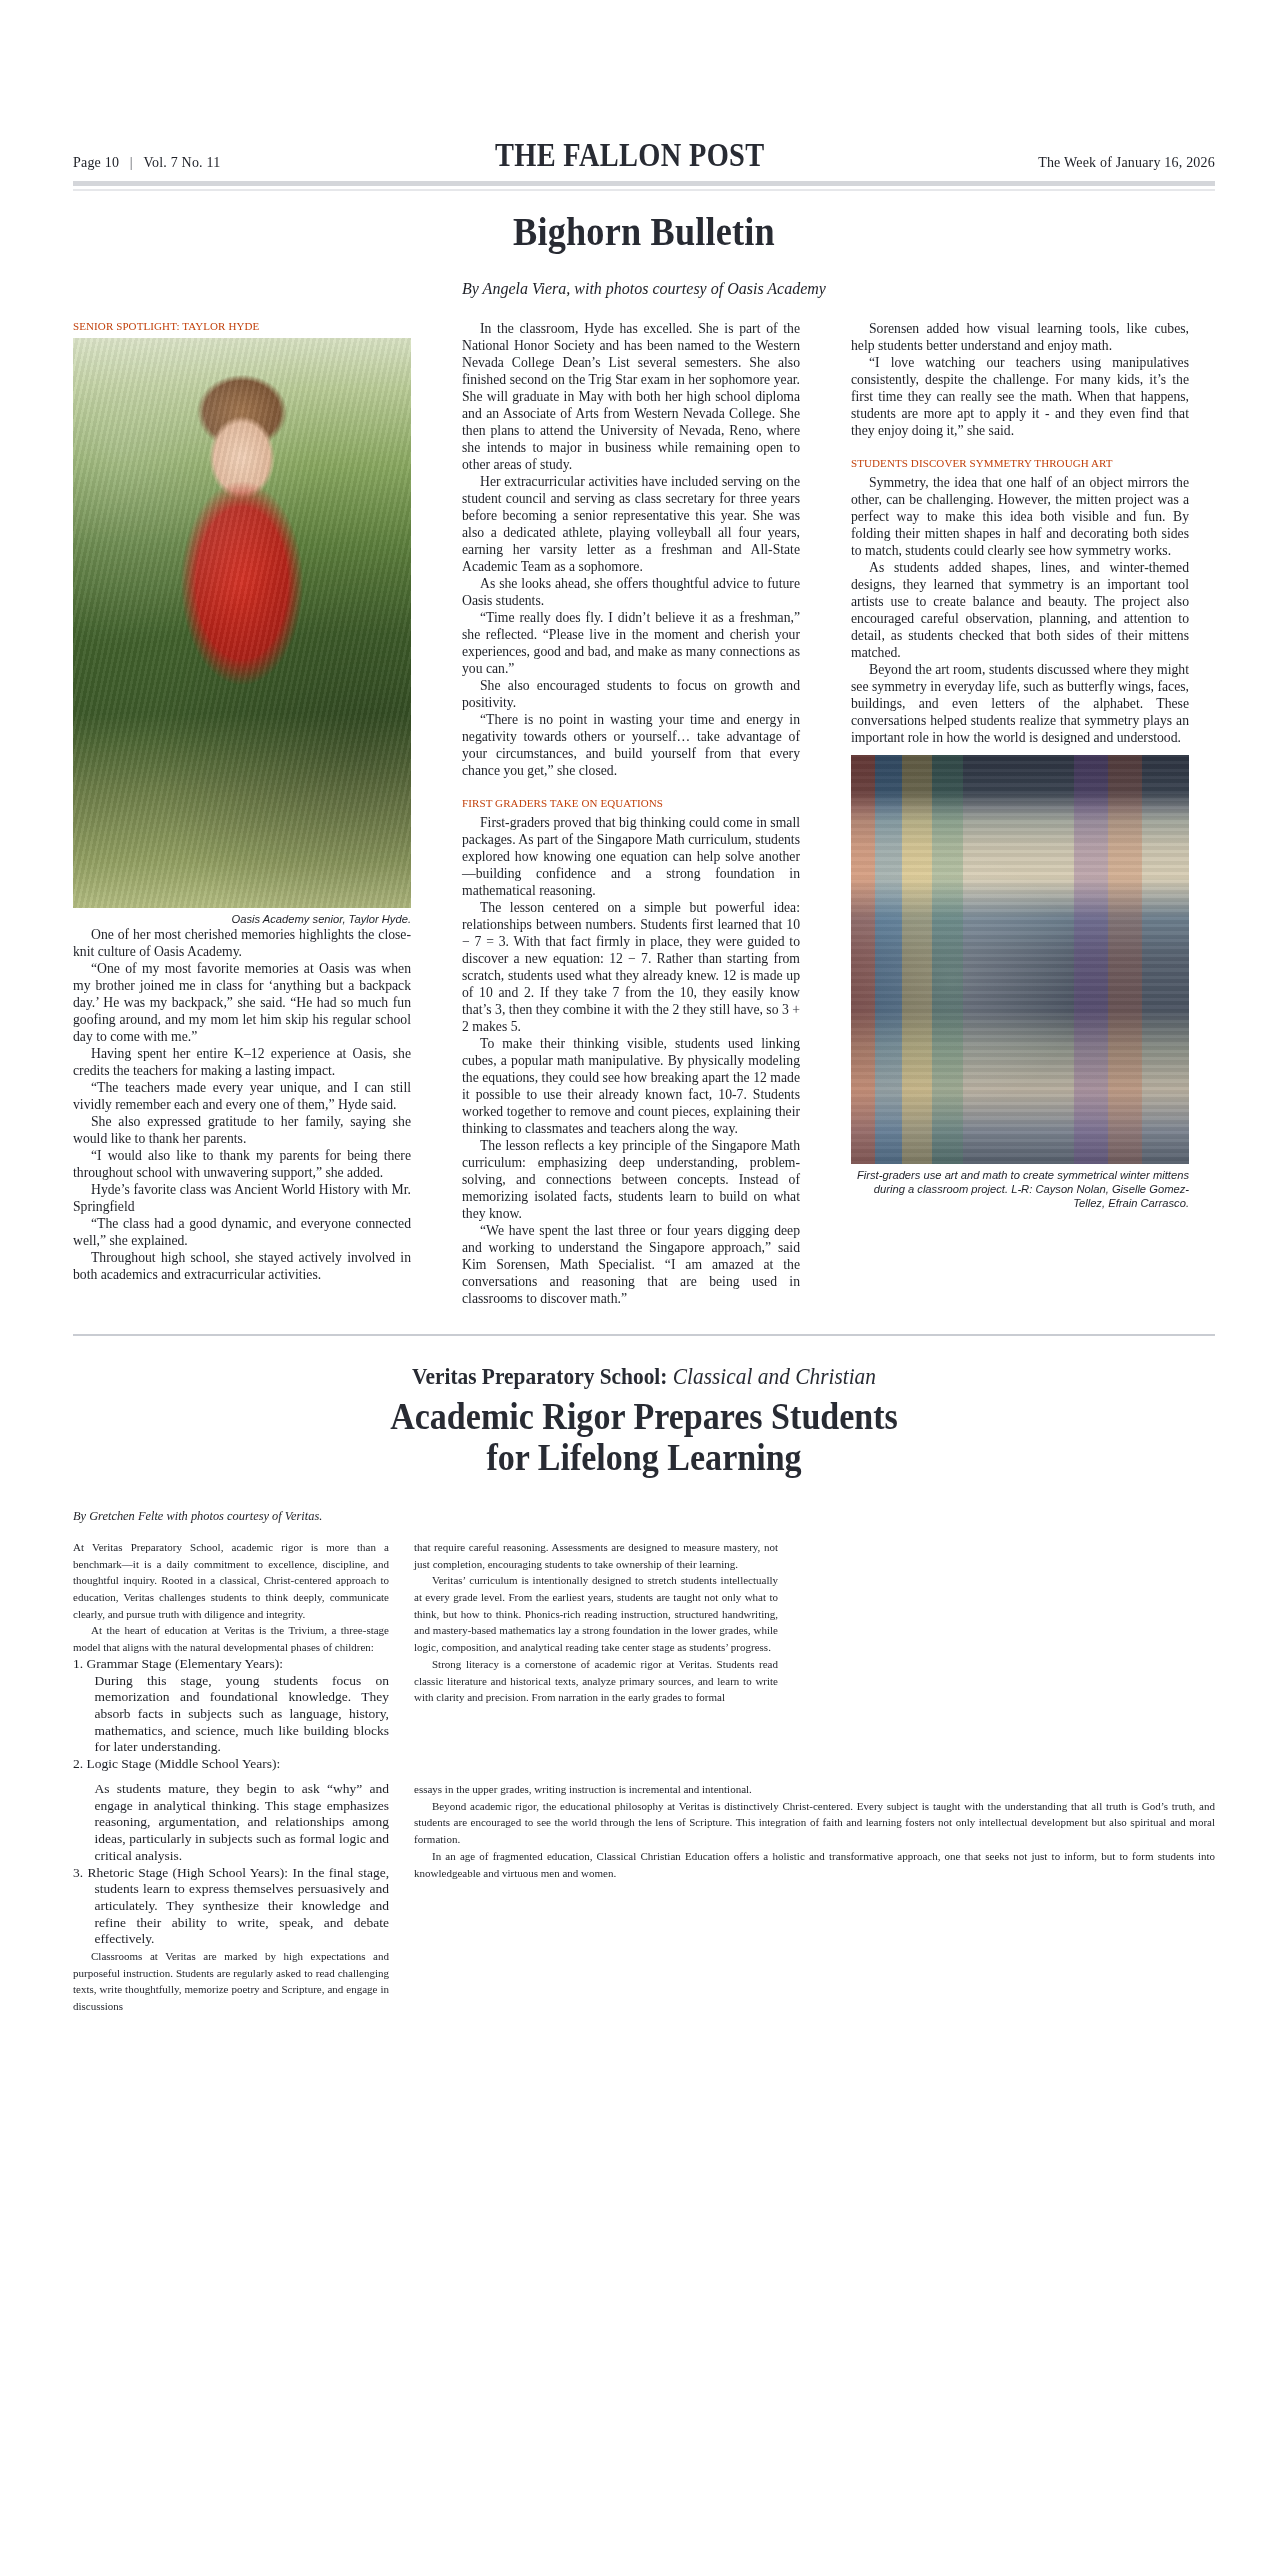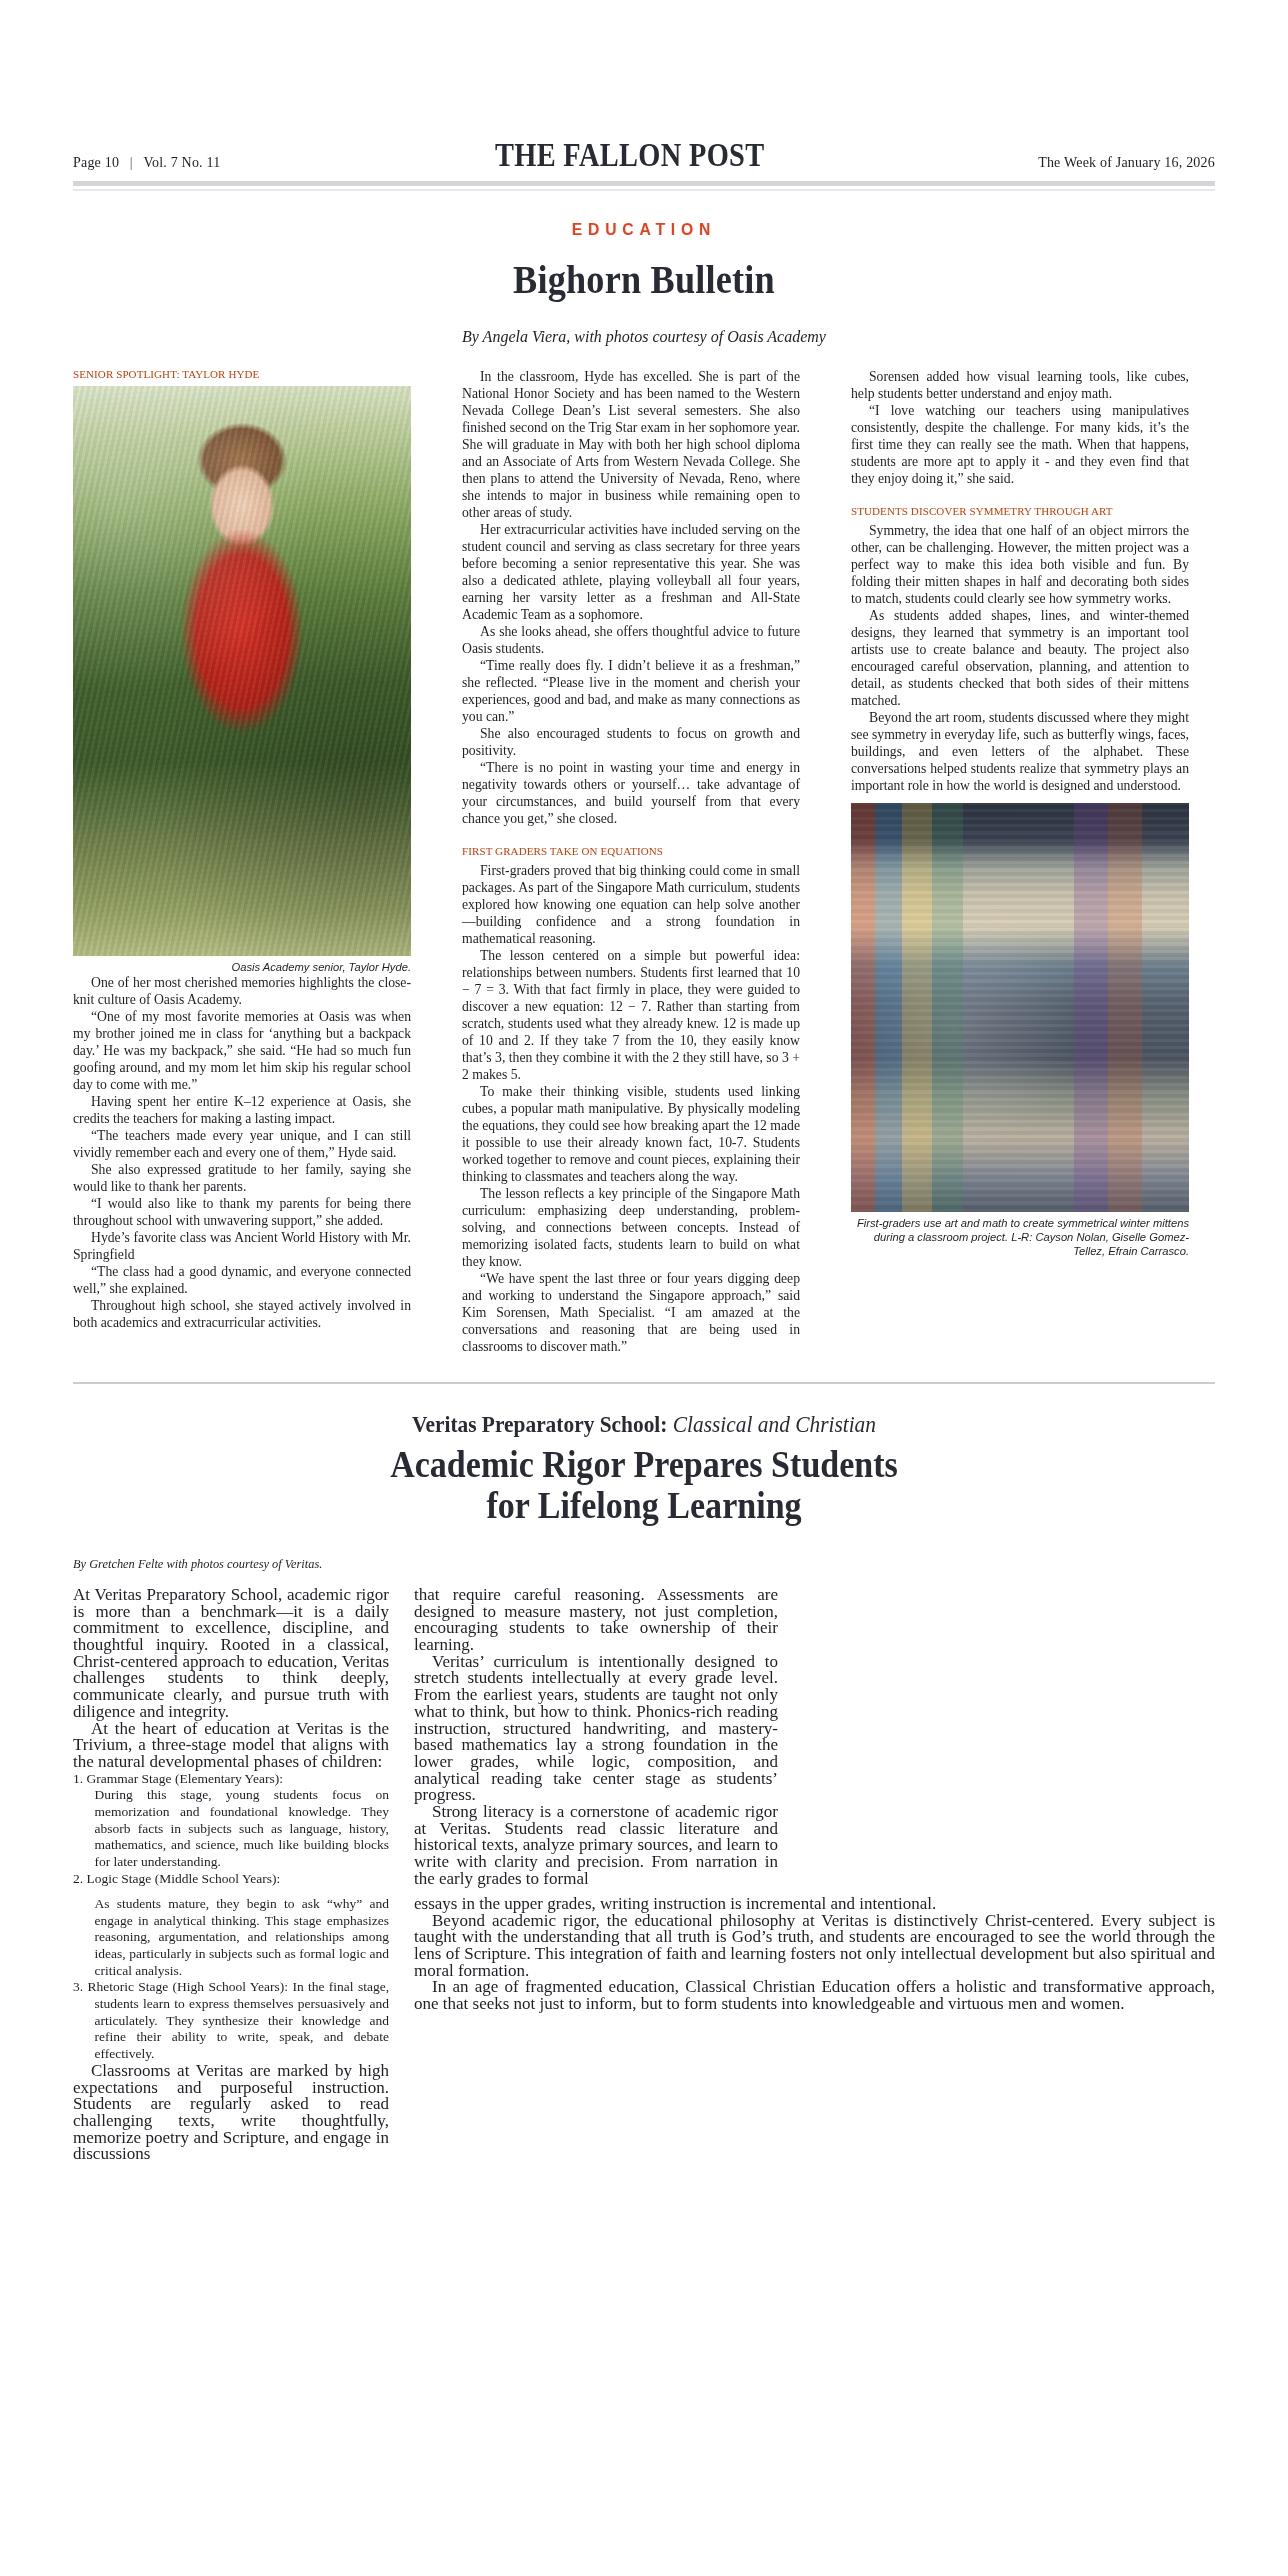--- a/index.html
+++ b/index.html
@@ -129,21 +129,21 @@
   
   .v-wrap { margin-top:15px; position:relative; }
   .v-topgrid { display:flex; gap:25px; align-items:flex-start; }
   .v-left { width:316px; }
   .v-mid  { width:446px; }
   .v-right{ width:364px; }
   .v-bottom { margin-top:8.3px; display:flex; gap:25px; align-items:flex-start;}
   .v-bottom .v-left-pad { width:316px; }
   .v-bottom .v-rest { flex:1; }
 
-  p.v-body { font-size:17px; line-height:16.7px; text-align:justify; margin:0; text-indent:18px; }
+  p.v-body { font-size:11px; line-height:16.7px; text-align:justify; margin:0; text-indent:18px; }
   p.v-body.noindent { text-indent:0; }
   ol.v-list { margin:0; padding:0; list-style:none; }
   ol.v-list li {
     font-size:13.5px; line-height:16.7px; text-align:justify;
     padding-left:21.5px; text-indent:-21.5px; margin:0;
   }
   ol.v-list li .cont { display:block; text-indent:0; padding-left:0; }
 
   
   .photo-nativity { height:389px;
@@ -173,21 +173,20 @@
       <span>Page 10</span>
       <span class="mh-sep">|</span>
       <span>Vol. 7  No. 11</span>
     </div>
     <div class="mh-title">THE FALLON POST</div>
     <div class="mh-right">The Week of January 16, 2026</div>
   </header>
   <div class="rule-thick"></div>
   <div class="rule-thin"></div>
 
-  <div class="section-kicker">EDUCATION</div>
   <h1 class="bulletin-title">Bighorn Bulletin</h1>
   <div class="byline">By Angela Viera, with photos courtesy of Oasis Academy</div>
 
   <div class="cols3">
 
     <div class="col">
       <div class="subhead">SENIOR SPOTLIGHT: TAYLOR HYDE</div>
       <div class="photo photo-hyde"></div>
       <div class="caption">Oasis Academy senior, Taylor Hyde.</div>
       <p class="body">One of her most cherished memories highlights the close-knit culture of Oasis Academy.</p>

